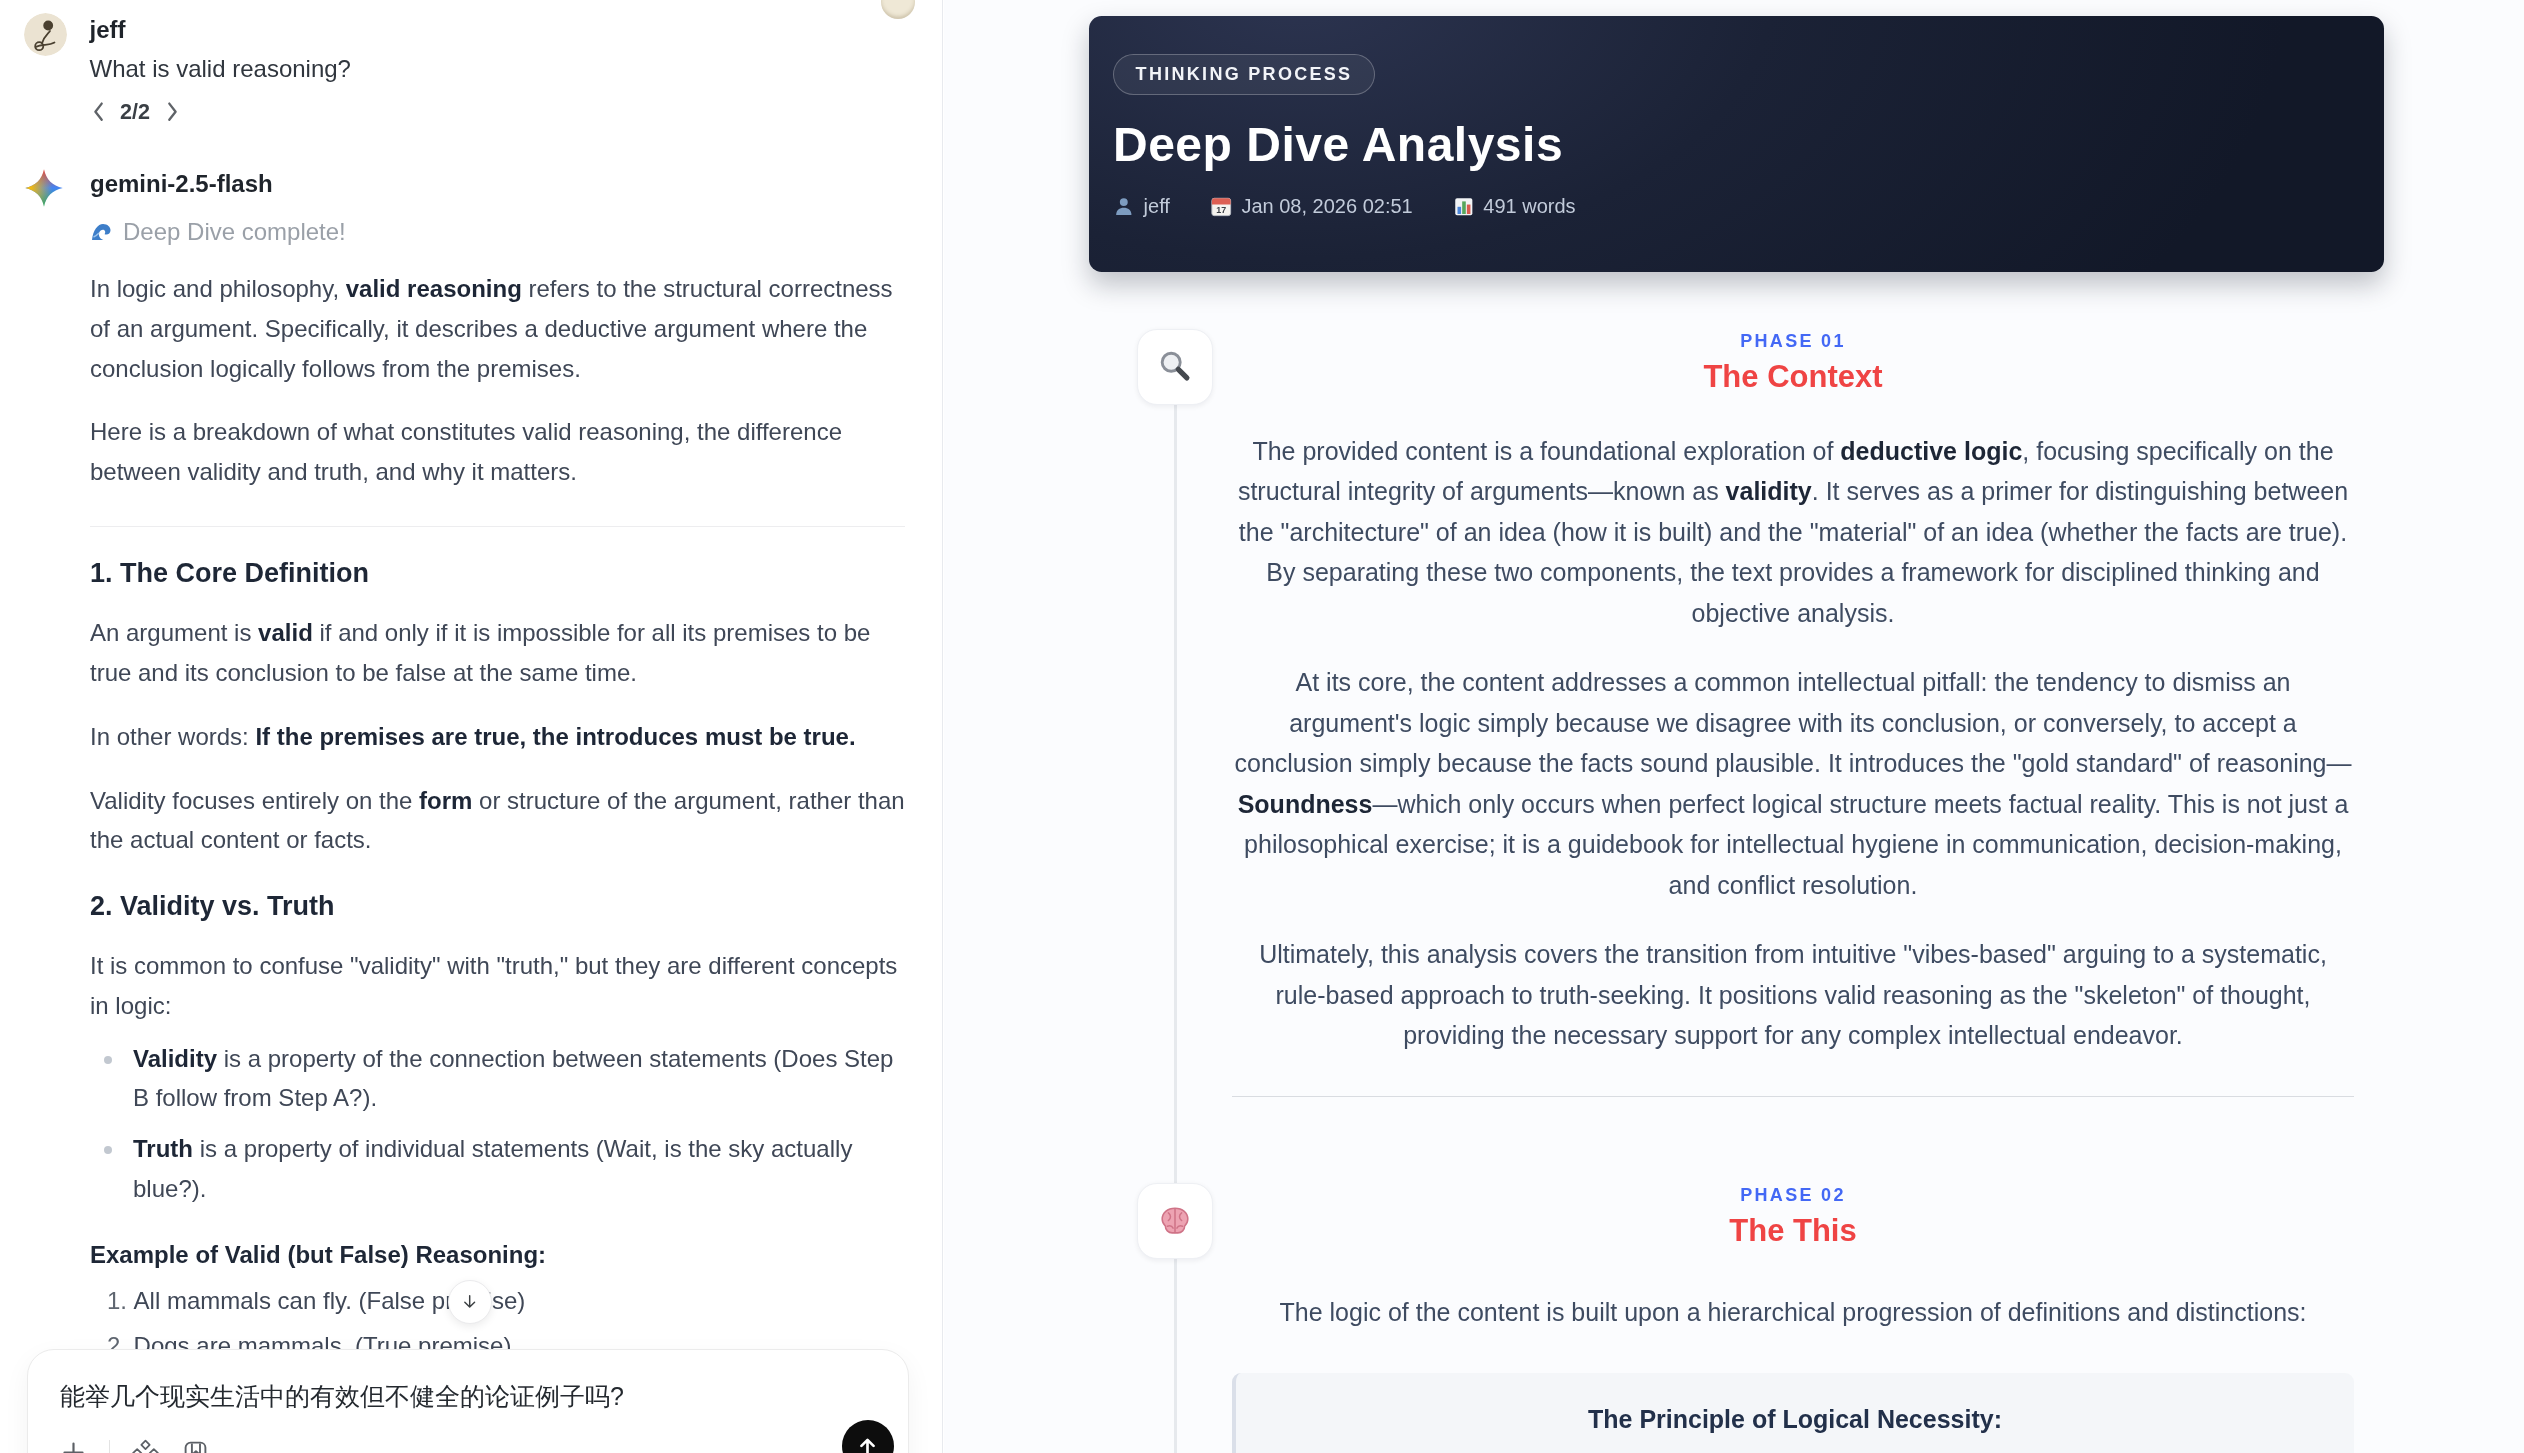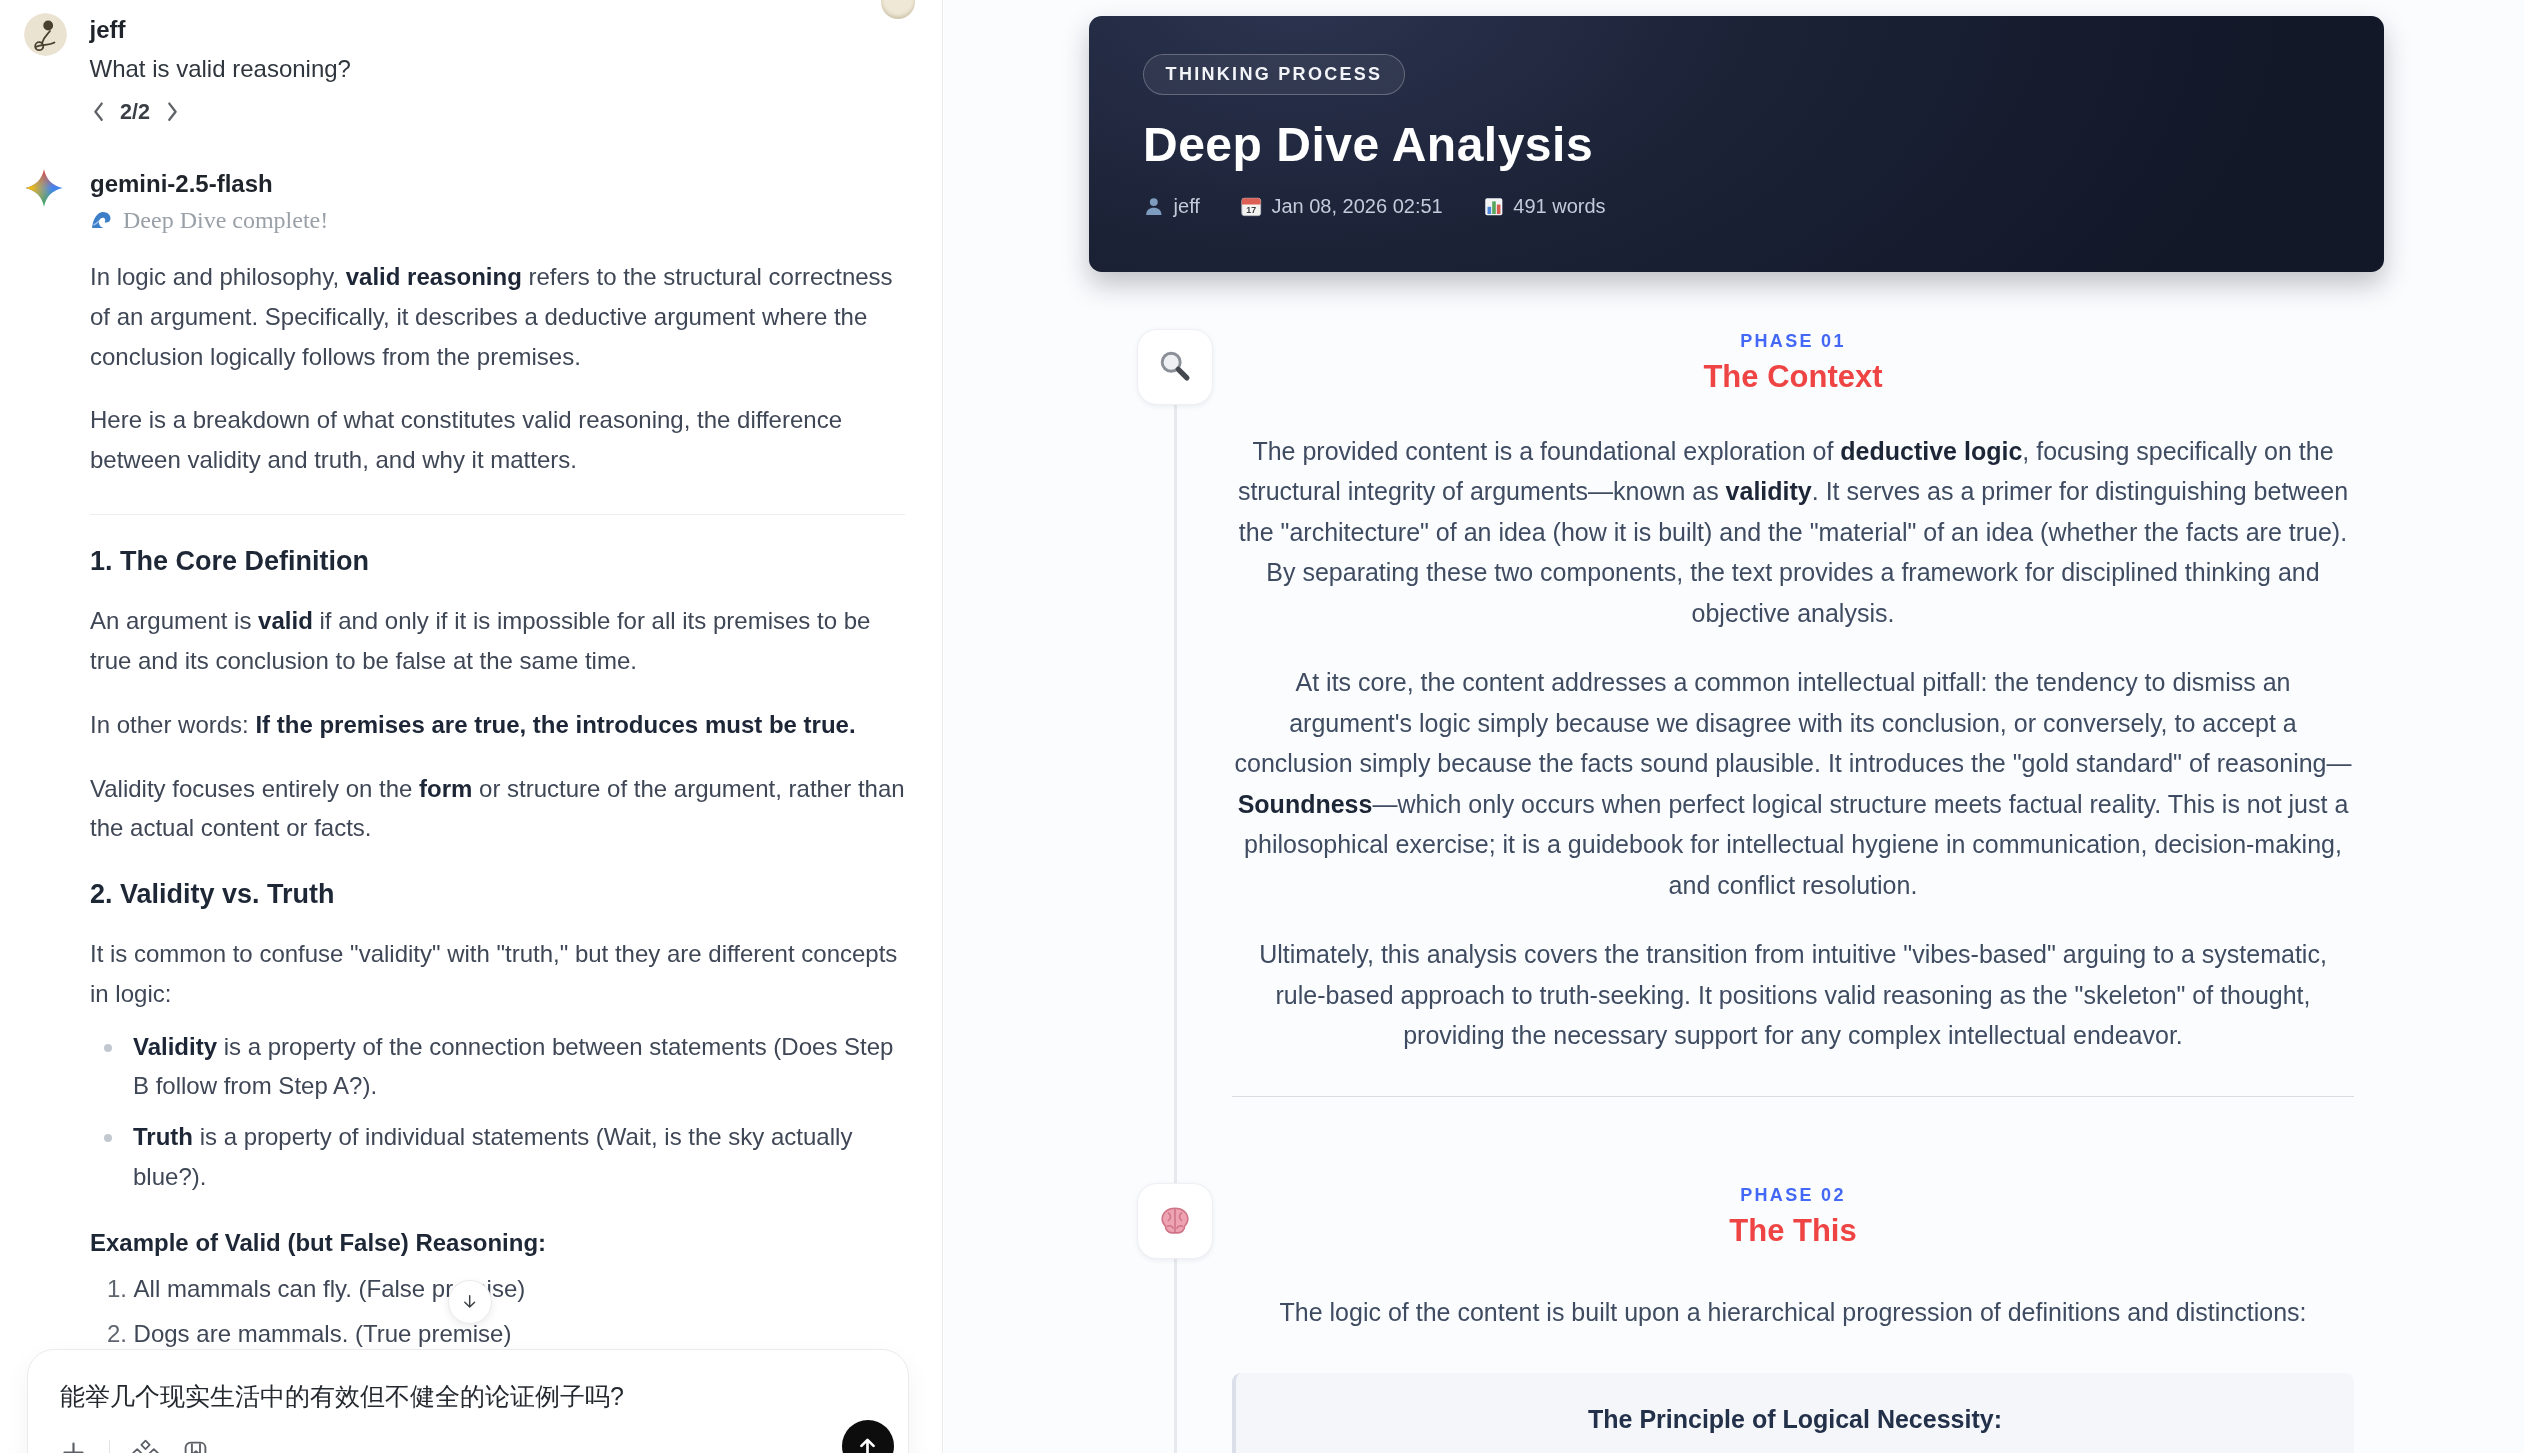--- a/index.html
+++ b/index.html
@@ -13,21 +13,21 @@
   .msg { display:flex; }
   .avatar { width:43px; height:43px; border-radius:50%; overflow:hidden; flex:none; margin-right:22.5px; }
   .gem-ic { width:40px; height:40px; flex:none; margin-right:26px; margin-top:1.8px; }
   .msg-body { flex:1; min-width:0; max-width:815px; }
   .author { font-size:24px; font-weight:700; color:#1f242b; padding-top:3.6px; }
   .user-q { font-size:24px; color:#30363e; margin-top:10.8px; }
   .pager { display:flex; align-items:center; gap:12.6px; margin-top:16px; }
   .pager-count { font-size:21.6px; font-weight:700; color:#3a3f45; }
   .chev { width:18px; height:23.4px; cursor:pointer; display:block; }
   .assistant { margin-top:41px; }
-  .status-row { display:flex; align-items:center; gap:9px; margin-top:9px;font-family:Liberation Serif, serif; }
+  .status-row { display:flex; align-items:center; gap:9px; margin-top:20px; }
   .status-txt { font-size:24px; color:#9aa0a8; }
   .chat-p { font-size:24px; line-height:1.66; color:#3f4756; margin-top:24px; }
   .chat-p:first-of-type { margin-top:23.4px; }
   .chat hr, .chat-hr { border:none; border-top:0.9px solid #ededef; margin:34px 0 5.4px 0; }
   .chat-h3 { font-size:27px; font-weight:700; color:#1e2736; margin-top:31px; }
   .chat-h4 { font-size:24px; font-weight:700; color:#1e2736; margin-top:32px; }
   ol.steps { margin:12.6px 0 0 12.6px; padding-left:31px; }
   ol.steps li { font-size:24px; line-height:1.66; color:#3f4756; margin-top:5.4px; }
   ol.steps li::marker { color:#5f6670; }
   ul.pts { list-style:none; margin-top:12.6px; }
@@ -54,21 +54,21 @@
   .c-divider { width:0.9px; height:25px; background:#e3e3e3; }
   .c-btn { cursor:pointer; display:flex; }
   .send-btn { position:absolute; right:14.4px; top:70px; width:52px; height:52px; border-radius:50%;
     background:#0d0d0d; display:flex; align-items:center; justify-content:center; cursor:pointer; }
   .top-fragment { position:absolute; left:881px; top:-15.3px; width:34px; height:34px; border-radius:50%;
     background:#efe8d6; box-shadow:inset 0 -2.7px 3.6px rgba(120,100,60,.25); }
 
   
   .panel { position:absolute; left:944px; right:0; top:0; bottom:0; background:#fbfcfe; overflow:hidden; }
   .doc { position:relative; margin-left:145px; width:1295px; }
-  .hero { margin-top:16px; height:256px; border-radius:12.6px; padding-left:54px; overflow:hidden;
+  .hero { margin-top:16px; height:256px; border-radius:12.6px; padding-left:24px; overflow:hidden;
     background:radial-gradient(990px 558px at 16% -10%, #2c3450 0%, #1b2236 48%, #121828 100%);
     box-shadow:0 12.6px 27px rgba(15,22,40,.25); }
   .badge { display:inline-block; margin-top:38px; padding:9px 21.6px; border-radius:900px;
     border:1.8px solid rgba(255,255,255,.25); background:rgba(255,255,255,.06);
     color:#f2f4f8; font-size:18px; font-weight:700; letter-spacing:2.3px; }
   .hero-title { margin-top:21.6px; font-size:48px; font-weight:800; color:#ffffff; letter-spacing:0.5px; }
   .hero-meta { margin-top:23.4px; display:flex; align-items:center; gap:40px; }
   .meta-item { display:flex; align-items:center; gap:9px; color:#c2cbda; font-size:20px; }
 
   .phases { position:relative; margin-top:57px; }

